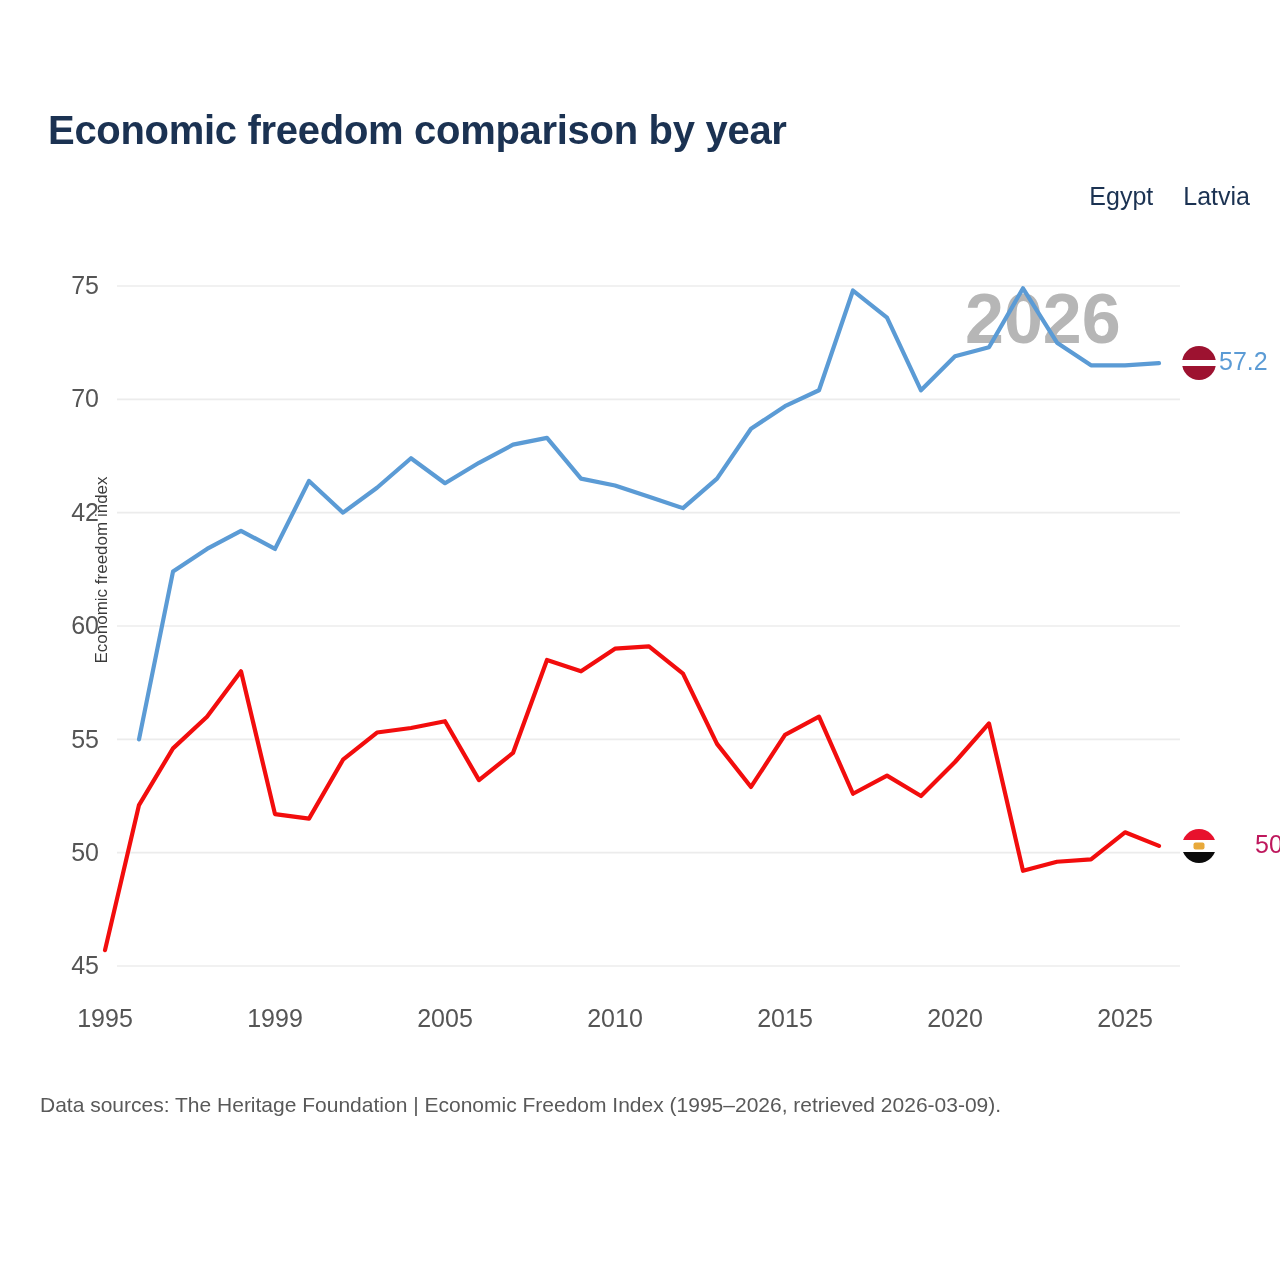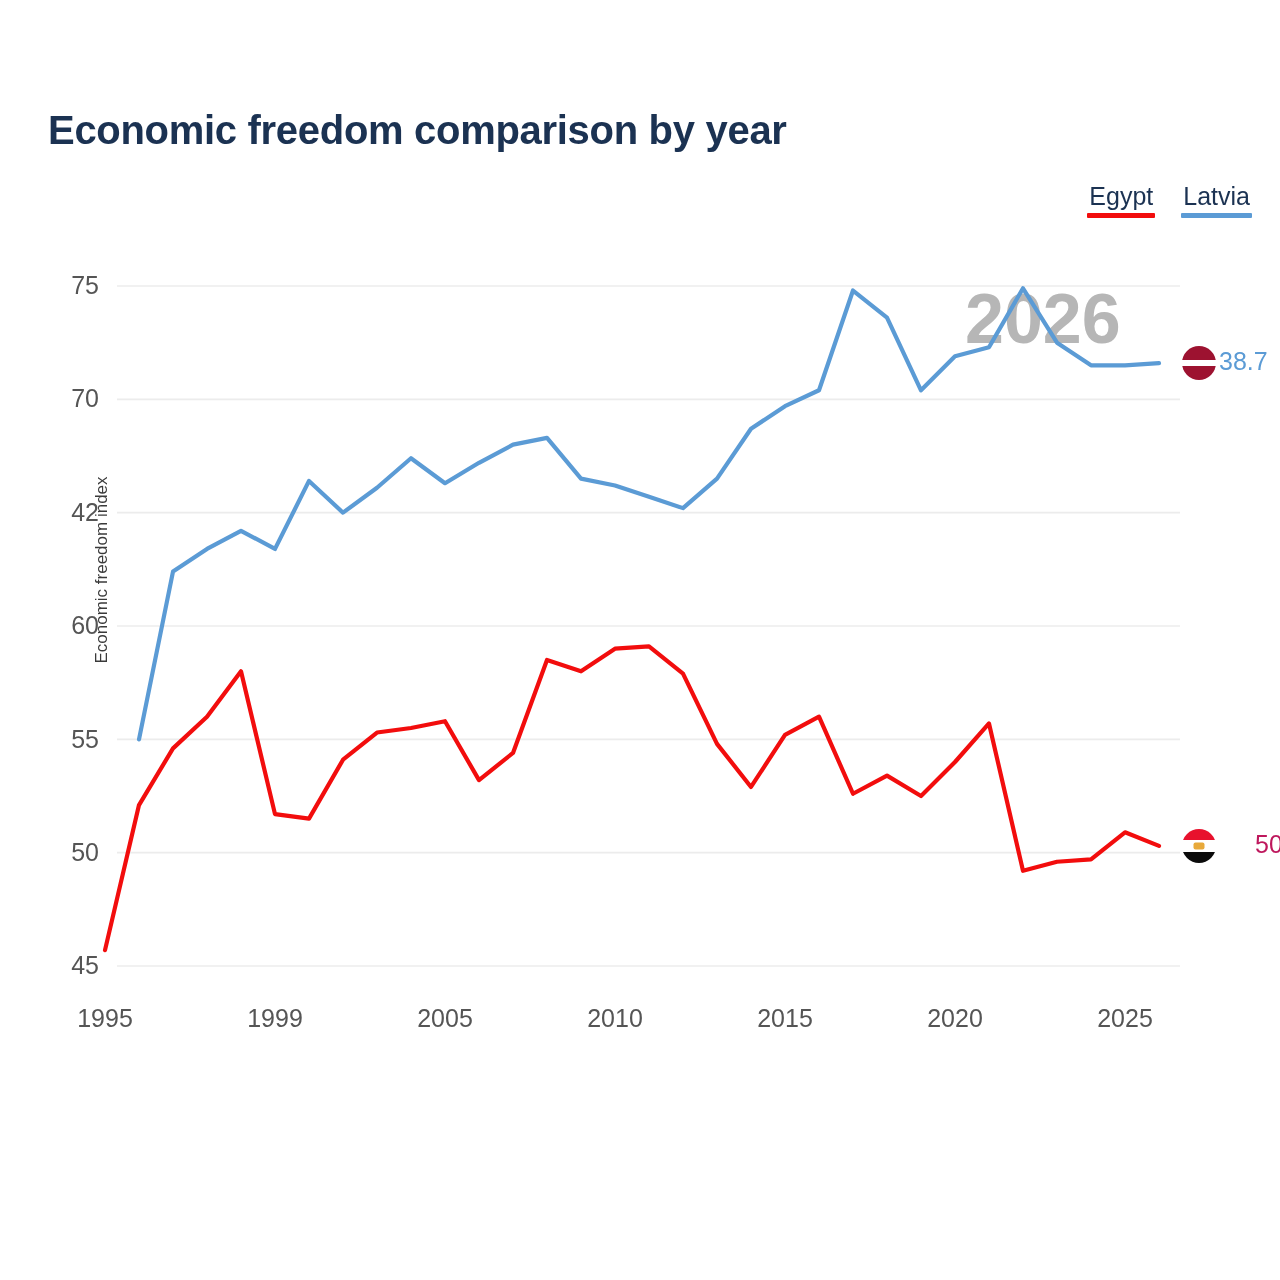--- a/index.html
+++ b/index.html
@@ -35,21 +35,21 @@
   .legend {
     position: absolute;
     right: 28px;
     top: 182px;
     display: flex;
     gap: 26px;
     align-items: flex-start;
   }
   .legend-item {
     display: flex;
-    flex-direction: column;
+    flex-direction: row;
     align-items: center;
   }
   .legend-label {
     font-size: 25px;
     line-height: 28px;
     color: #1b3252;
     padding: 0 2px;
   }
   .legend-rule {
     height: 5px;
@@ -185,26 +185,27 @@
       </g>
     <path id="line-egypt" fill="none" stroke="#f20d0d" stroke-width="4.2" stroke-linejoin="round" stroke-linecap="round" d="M105.00,950.13 L139.00,805.07 L173.00,748.40 L207.00,716.67 L241.00,671.33 L275.00,814.13 L309.00,818.67 L343.00,759.73 L377.00,732.53 L411.00,728.00 L445.00,721.20 L479.00,780.13 L513.00,752.93 L547.00,660.00 L581.00,671.33 L615.00,648.67 L649.00,646.40 L683.00,673.60 L717.00,743.87 L751.00,786.93 L785.00,734.80 L819.00,716.67 L853.00,793.73 L887.00,775.60 L921.00,796.00 L955.00,762.00 L989.00,723.47 L1023.00,870.80 L1057.00,861.73 L1091.00,859.47 L1125.00,832.27 L1159.00,845.87"></path>
     <path id="line-latvia" fill="none" stroke="#5b9bd5" stroke-width="4.2" stroke-linejoin="round" stroke-linecap="round" d="M139.00,739.33 L173.00,571.60 L207.00,548.93 L241.00,530.80 L275.00,548.93 L309.00,480.93 L343.00,512.67 L377.00,487.73 L411.00,458.27 L445.00,483.20 L479.00,462.80 L513.00,444.67 L547.00,437.87 L581.00,478.67 L615.00,485.47 L649.00,496.80 L683.00,508.13 L717.00,478.67 L751.00,428.80 L785.00,406.13 L819.00,390.27 L853.00,290.53 L887.00,317.73 L921.00,390.27 L955.00,356.27 L989.00,347.20 L1023.00,288.27 L1057.00,342.67 L1091.00,365.33 L1125.00,365.33 L1159.00,363.07"></path>
   </svg>
 
   <div class="flag" id="flag-latvia" style="left: 1182px; top: 346.067px;">
     <div class="flag-stripe" style="height:40%;background:#9d1230"></div>
     <div class="flag-stripe" style="height:20%;background:#ffffff"></div>
     <div class="flag-stripe" style="height:40%;background:#9d1230"></div>
   </div>
-  <div class="endlabel" id="endlabel-latvia" style="color: rgb(91, 155, 213); left: 1219px; top: 347.067px;">38.7</div>
+  <div class="endlabel" id="endlabel-latvia" style="color: rgb(91, 155, 213); left: 1219px; top: 347.067px;">57.2</div>
 
   <div class="flag" id="flag-egypt" style="left: 1182px; top: 828.867px;">
     <div class="flag-stripe" style="height:33.4%;background:#e8112d"></div>
     <div class="flag-stripe" style="height:33.3%;background:#ffffff"></div>
     <div class="flag-stripe" style="height:33.3%;background:#0b0b0b"></div>
     <div class="eagle"></div>
   </div>
   <div class="endlabel" id="endlabel-egypt" style="color: #be185d; left: 1255px; top: 829.867px;">50.3</div>
 
   <div class="footer">
+    <div>Data sources: The Heritage Foundation | Economic Freedom Index (1995–2026, retrieved 2026-03-09).</div>
   </div>
 
 </div>
 
 </body></html>

